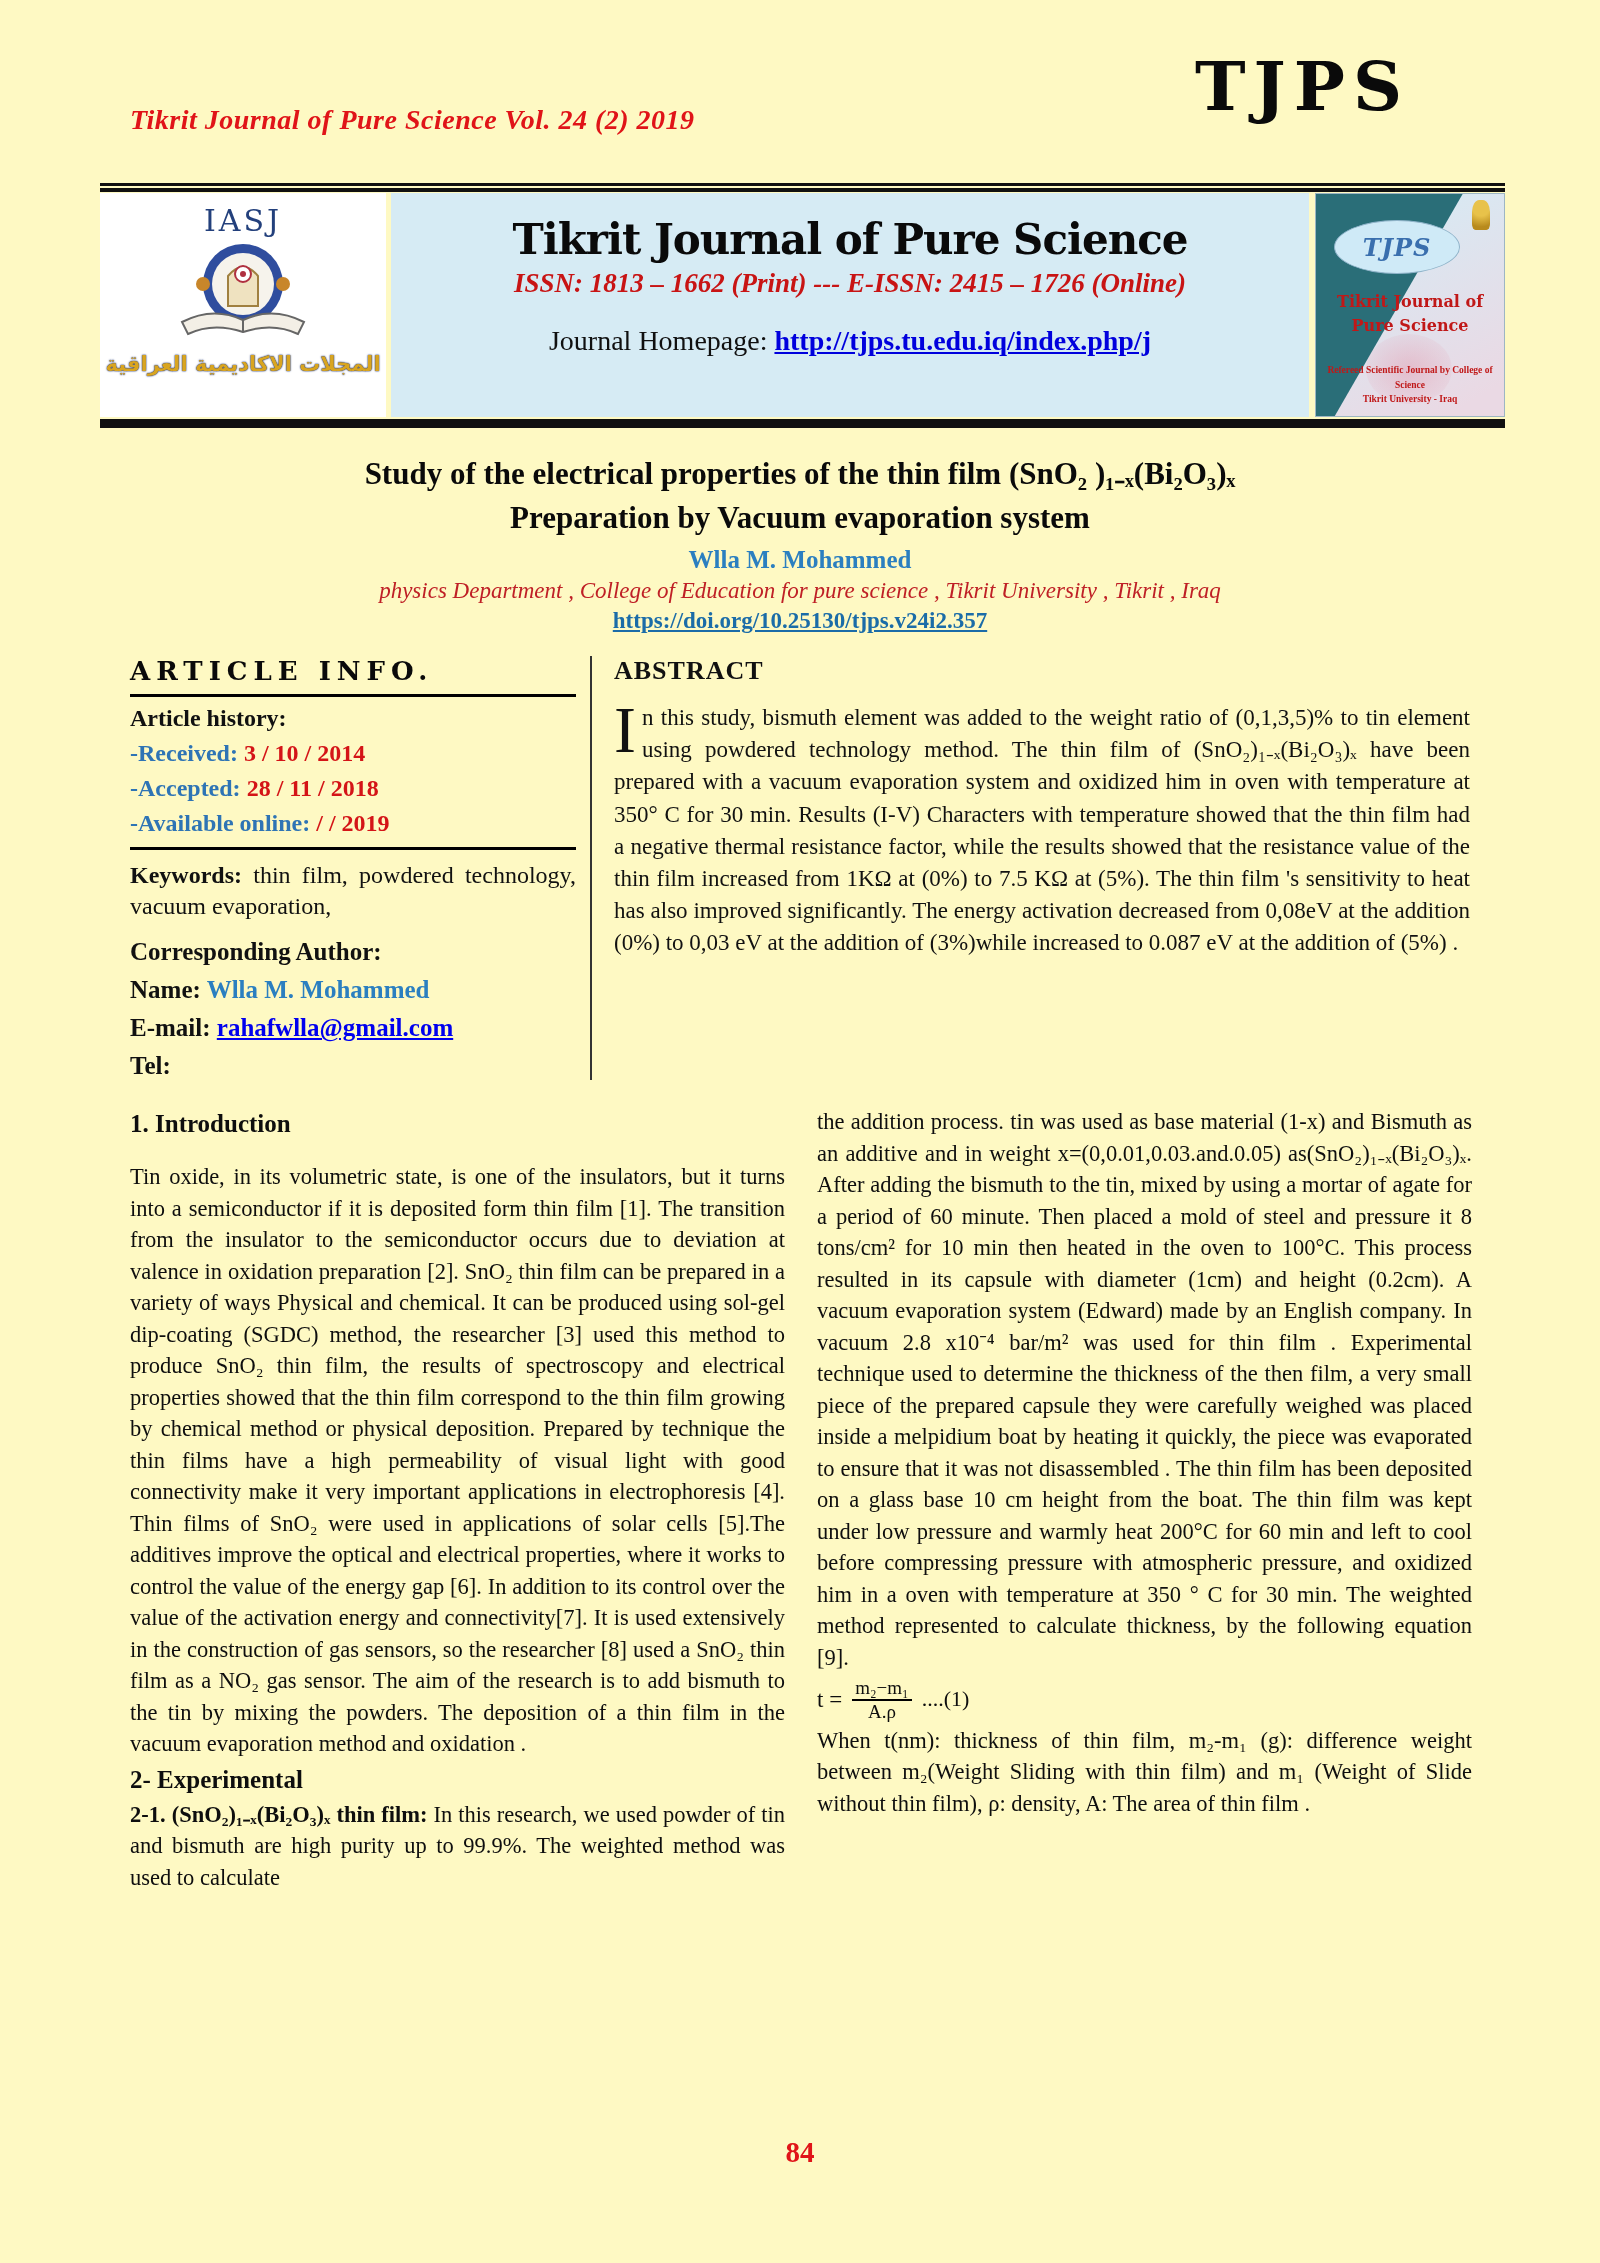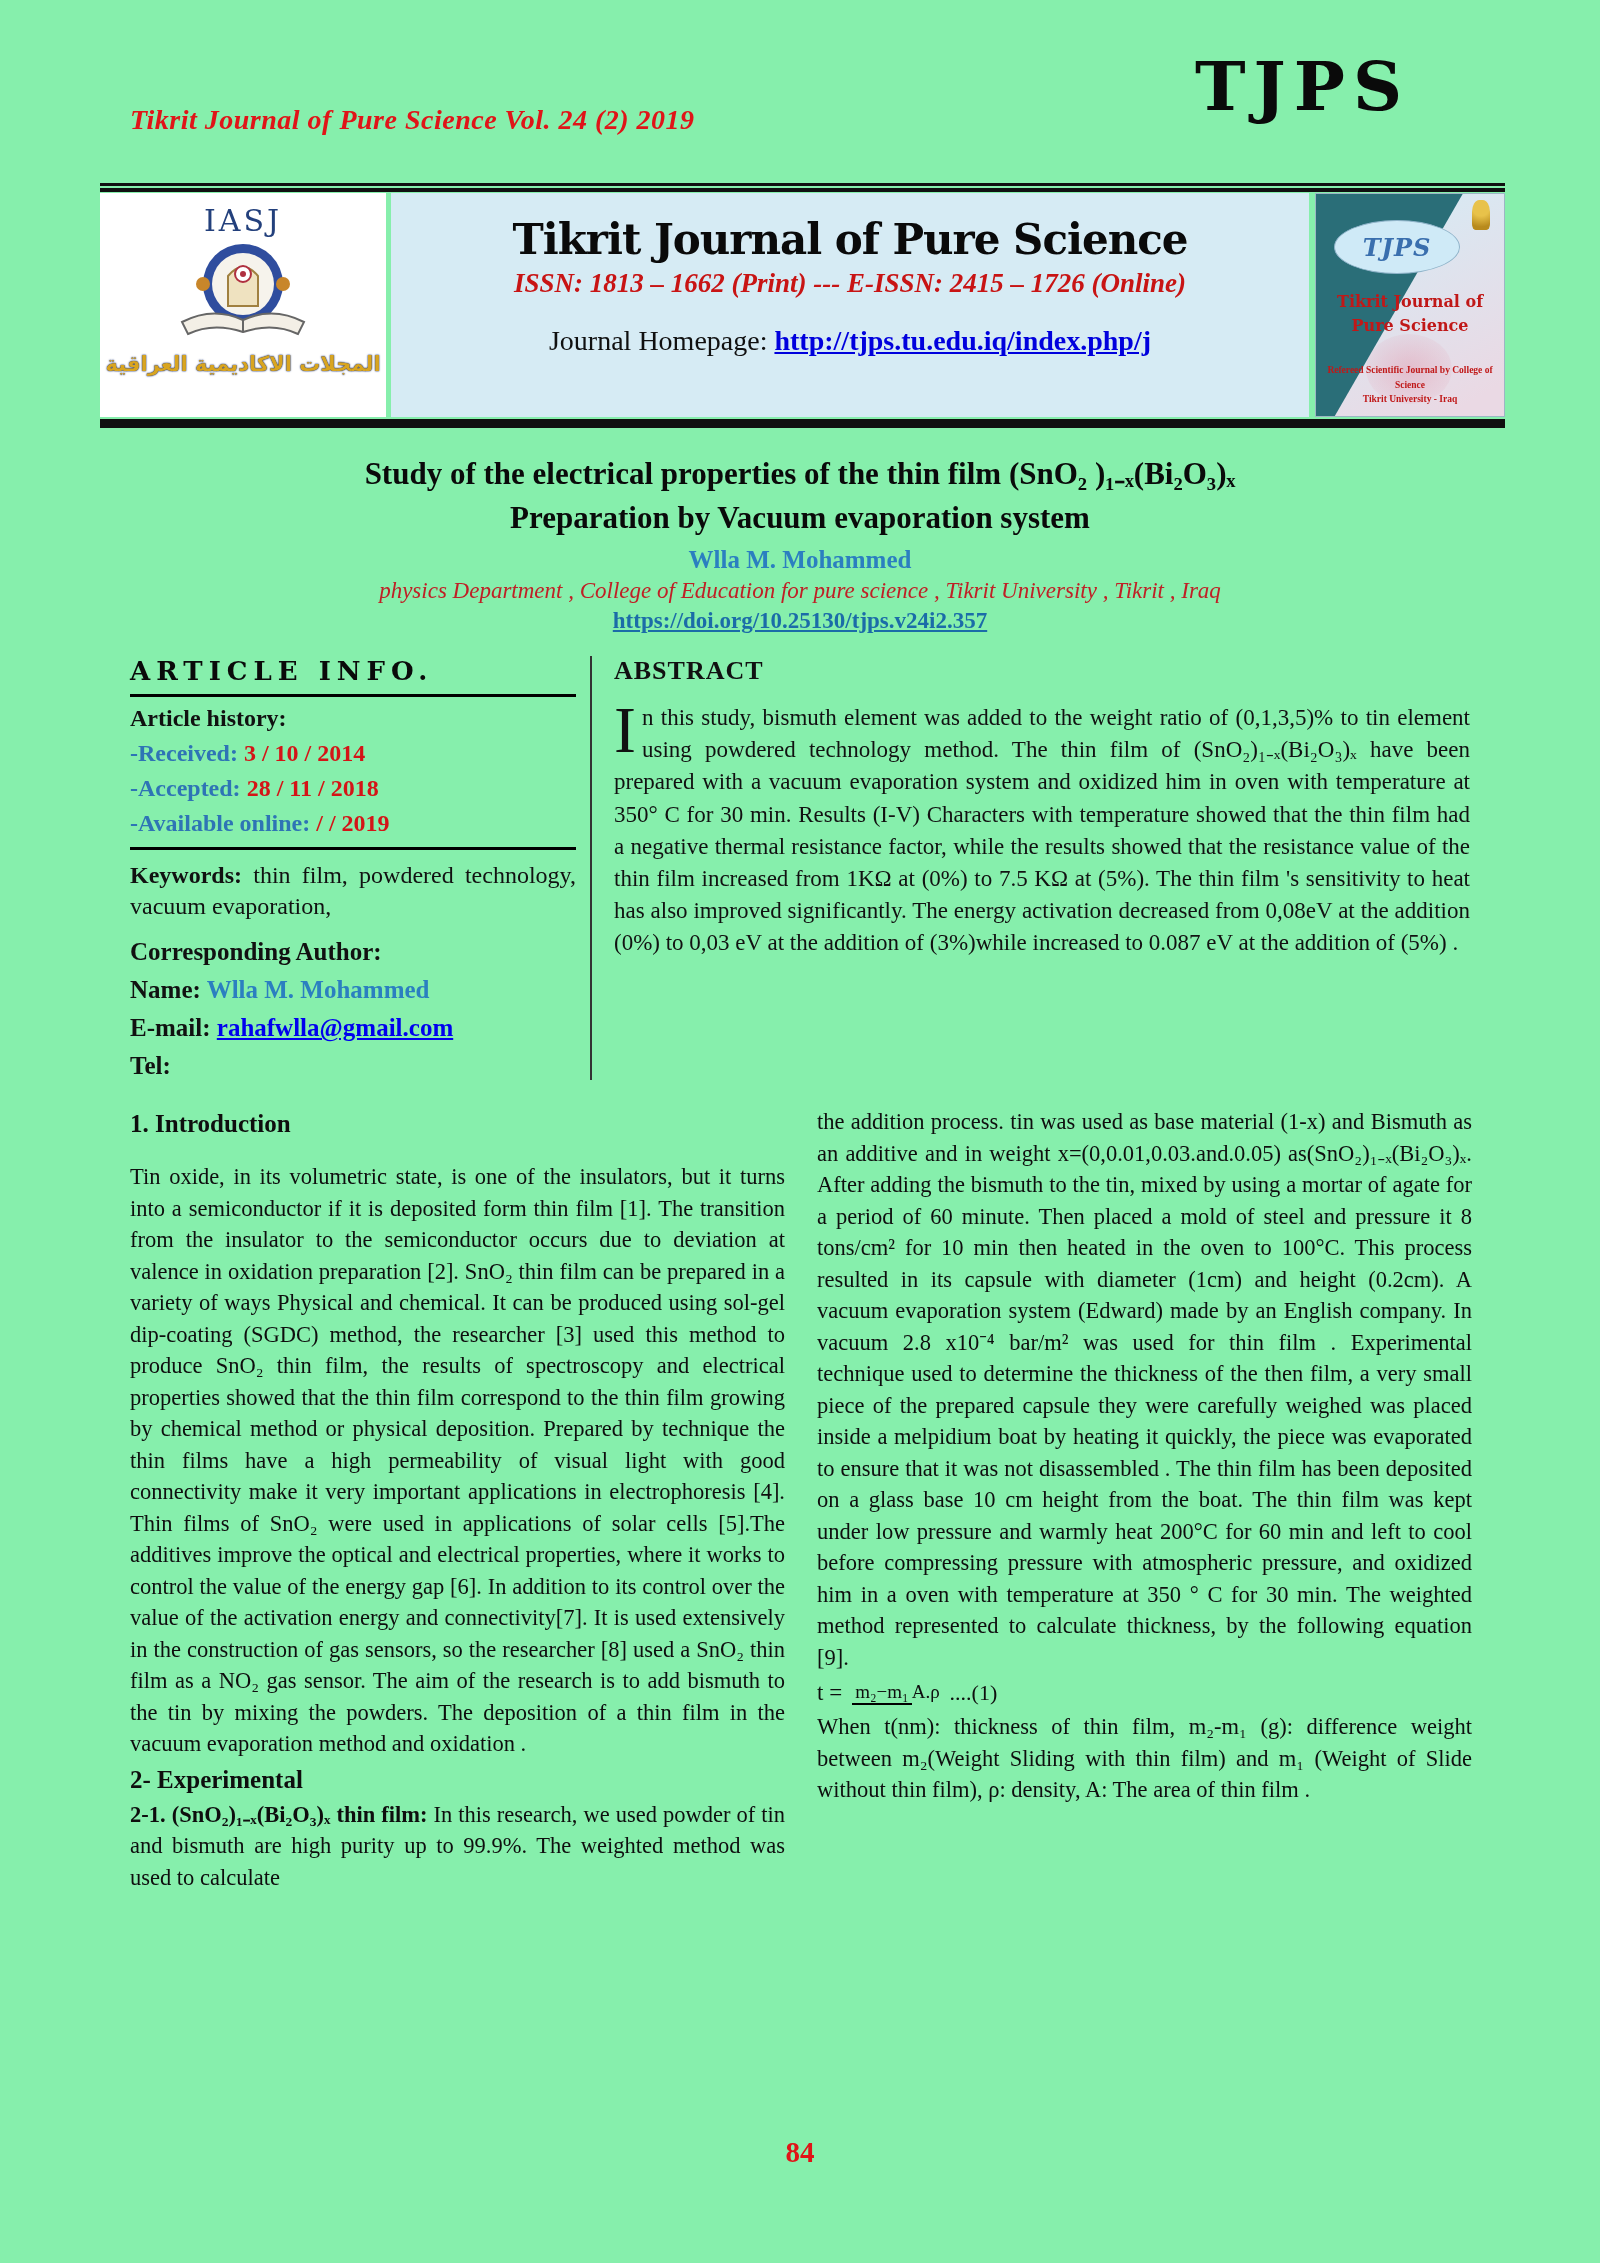--- a/index.html
+++ b/index.html
@@ -1,18 +1,18 @@
 <!DOCTYPE html>
 <html><head>
 <meta charset="utf-8">
 <style>
   * { margin:0; padding:0; box-sizing:border-box; }
   html,body { background:#ffffff; }
   body { width:1600px; height:2263px; font-family:"Liberation Serif", serif; color:#111; }
-  .page { position:relative; width:1600px; height:2263px; background:#86efac; overflow:hidden; }
+  .page { position:relative; width:1600px; height:2263px; background:#fef9c3; overflow:hidden; }
 
   
   .top-header { position:absolute; top:52px; left:130px; right:150px; height:90px; }
   .journal-line { position:absolute; left:0; bottom:6px; font-size:28px; font-weight:700; font-style:italic; color:#e01418; letter-spacing:0.5px; }
   .tjps-logo { position:absolute; right:40px; top:-6px; font-family:"DejaVu Serif", serif; font-weight:700; font-size:68px; letter-spacing:8px; color:#0a0a0a; }
 
   
   .banner-section { position:absolute; top:183px; left:100px; right:95px; }
   .rule-a { height:3px; background:#101010; }
   .rule-b { height:4px; background:#101010; margin-top:2px; }
@@ -67,21 +67,21 @@
   .abs-text { margin-top:16px; font-size:23px; line-height:1.40; text-align:justify; }
   .dropcap { float:left; font-size:66px; line-height:56px; padding-right:6px; font-weight:400; }
 
   
   .body-section { position:absolute; top:1106px; left:130px; right:128px; display:flex; gap:32px; }
   .bcol { flex:1; font-size:22.5px; line-height:1.40; text-align:justify; color:#0e0e0e; }
   .sec-heading { font-size:25px; font-weight:700; text-align:left; margin-bottom:20px; }
   .sec-heading2 { font-size:25px; font-weight:700; text-align:left; margin-top:2px; margin-bottom:2px; }
   .bold-inline { font-weight:700; }
   .equation-row { display:flex; align-items:center; gap:10px; margin:4px 0 2px; text-align:left; }
-  .frac { display:inline-flex; flex-direction:row; text-align:center; font-size:19px; line-height:1.15; }
+  .frac { display:inline-flex; flex-direction:column; text-align:center; font-size:19px; line-height:1.15; }
   .frac-num { border-bottom:2px solid #000; padding:0 3px; }
   .eq-lhs { font-size:23px; }
   .eq-tag { font-size:22px; }
 
   
   .page-footer { position:absolute; top:2136px; left:0; width:100%; text-align:center; }
   .page-number { font-size:29px; font-weight:700; color:#e01418; }
 </style>
 </head>
 <body>

